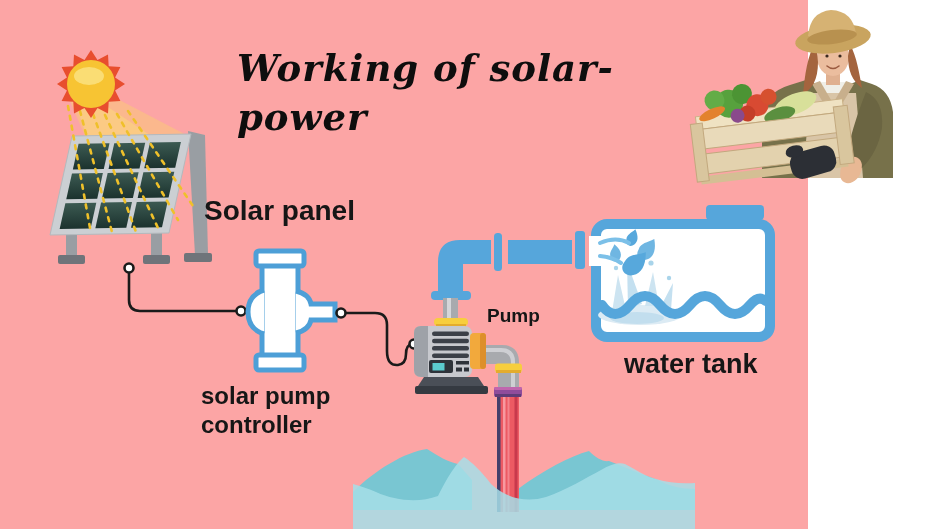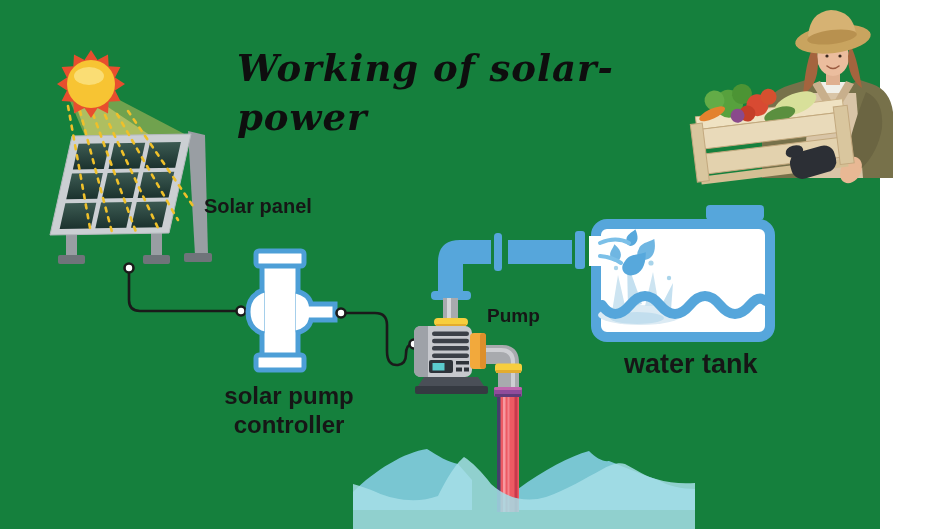--- a/index.html
+++ b/index.html
@@ -1,30 +1,30 @@
 <!DOCTYPE html>
 <html><head>
 <meta charset="utf-8">
 <style>
   html,body{margin:0;padding:0;}
   body{width:940px;height:529px;background:#ffffff;overflow:hidden;
        font-family:"Liberation Sans", sans-serif;}
-  .canvas{position:relative;width:880px;height:529px;background:#15803d;}
+  .canvas{position:relative;width:808px;height:529px;background:#fca5a5;}
   svg.scene{position:absolute;left:0;top:0;}
   .title{
     position:absolute;left:237px;top:44px;width:480px;
     font-family:"DejaVu Serif", serif;font-style:italic;font-weight:700;
     font-size:37px;line-height:1.32;color:#0e0e0e;letter-spacing:1px;
   }
   .lbl{
     position:absolute;color:#161616;font-weight:700;
     font-family:"Liberation Sans", sans-serif;
   }
-  .lbl-solar-panel{left:204px;top:195px;font-size:20px;}
-  .lbl-controller{left:201px;top:381px;width:176px;text-align:center;
+  .lbl-solar-panel{left:204px;top:195px;font-size:28px;}
+  .lbl-controller{left:201px;top:381px;width:176px;text-align:left;
                   font-size:24px;line-height:1.22;}
   .lbl-pump{left:487px;top:305px;font-size:19px;}
   .lbl-water-tank{left:624px;top:349px;font-size:27px;}
 </style>
 </head>
 <body>
 
 <div class="canvas">
 
 <svg class="scene" width="940" height="529" viewBox="0 0 940 529">

